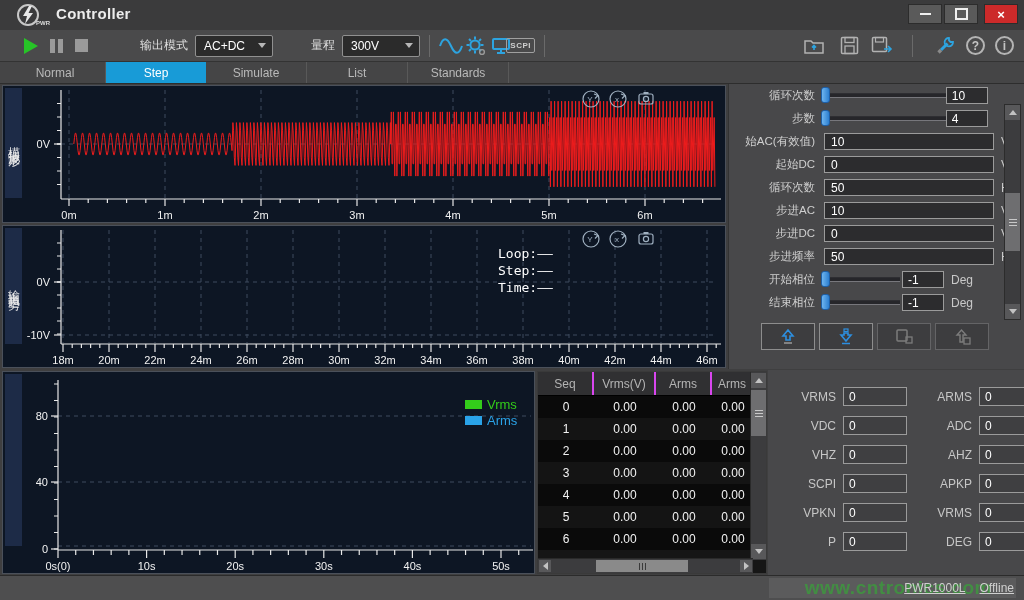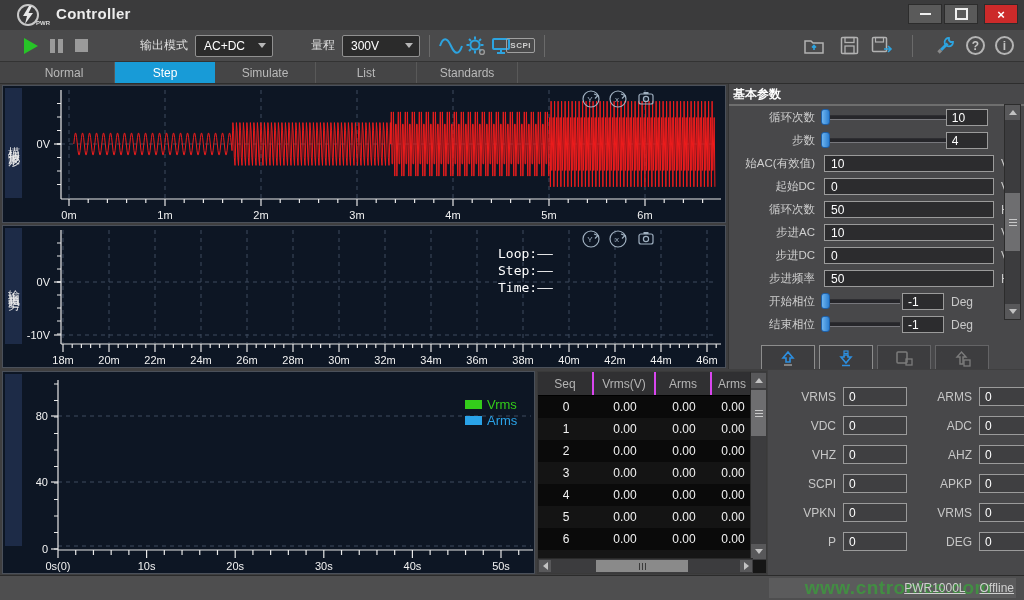--- a/index.html
+++ b/index.html
@@ -25,21 +25,21 @@
   .dropdown{height:22px;min-width:78px;background:#2b2b2b;border:1px solid #909090;border-radius:2px;color:#fff;
             font-size:12px;display:flex;align-items:center;padding:0 6px 0 8px;margin-left:7px;box-sizing:border-box;}
   .dd-arrow{margin-left:auto;width:0;height:0;border-left:4px solid transparent;border-right:4px solid transparent;border-top:5px solid #b7b7b7;}
   .icon-btn{width:24px;height:24px;display:flex;align-items:center;justify-content:flex-end;}
   .scpi-box{border:1px solid #a0a0a0;color:#cfcfcf;font-size:8px;font-weight:bold;padding:2px 3px;border-radius:2px;letter-spacing:.5px;}
   #tb-right{margin-left:auto;display:flex;align-items:center;gap:10px;margin-right:10px;}
   .ring{width:19px;height:19px;border:2px solid #b4b4b4;border-radius:50%;color:#c4c4c4;font-size:12px;font-weight:bold;
         display:flex;align-items:center;justify-content:center;box-sizing:border-box;}
   
   #tabbar{position:absolute;left:0;top:62px;right:0;height:22px;background:#454546;border-bottom:1px solid #2d2d2d;
-          display:flex;padding-left:14px;box-sizing:border-box;}
+          display:flex;padding-left:5px;box-sizing:border-box;}
   .tab{width:100px;display:flex;align-items:center;justify-content:center;color:#b9b9b9;font-size:12px;
        border-right:1px solid #595959;cursor:default;}
   .tab.active{background:#189bd7;color:#fff;border-right:none;}
   
   .chart{position:absolute;background:#0d1624;border:1px solid #4a505a;box-sizing:border-box;}
   #chart-analog{left:2px;top:85px;width:724px;height:138px;}
   #chart-trend{left:2px;top:225px;width:724px;height:143px;}
   #chart-measure{left:2px;top:371px;width:533px;height:203px;}
   .ylab-box{position:absolute;left:2px;top:2px;width:17px;background:#1d2b47;color:#eaeaea;font-size:12px;
             writing-mode:vertical-rl;display:flex;align-items:center;justify-content:center;letter-spacing:3px;}
@@ -482,21 +482,20 @@
       <line x1="515.72" y1="178" x2="515.72" y2="183" stroke="#e8e8e8" stroke-width="1.2"></line>
       <text x="498" y="198" text-anchor="middle" font-size="11" fill="#f2f2f2" font-family="&quot;Liberation Sans&quot;,sans-serif">50s</text>
       <rect x="462" y="28" width="17" height="9" fill="#33cc1a"></rect>
       <text x="484" y="37" text-anchor="start" font-size="13" fill="#33cc1a" font-family="&quot;Liberation Sans&quot;,sans-serif">Vrms</text>
       <rect x="462" y="44" width="17" height="9" fill="#2aa3e8"></rect>
       <text x="484" y="53" text-anchor="start" font-size="13" fill="#2aa3e8" font-family="&quot;Liberation Sans&quot;,sans-serif">Arms</text>
     </svg>
 </div>
 
 <div id="params">
-  <div id="params-header">基本参数</div>
   <div id="params-rows">
       <div class="prow">
         <span class="plabel">循环次数</span>
         <div class="ptrack long">
           <div class="phandle"></div>
         </div>
         <div class="pvalbox w44">10</div>
       </div>
       <div class="prow">
         <span class="plabel">步数</span>

